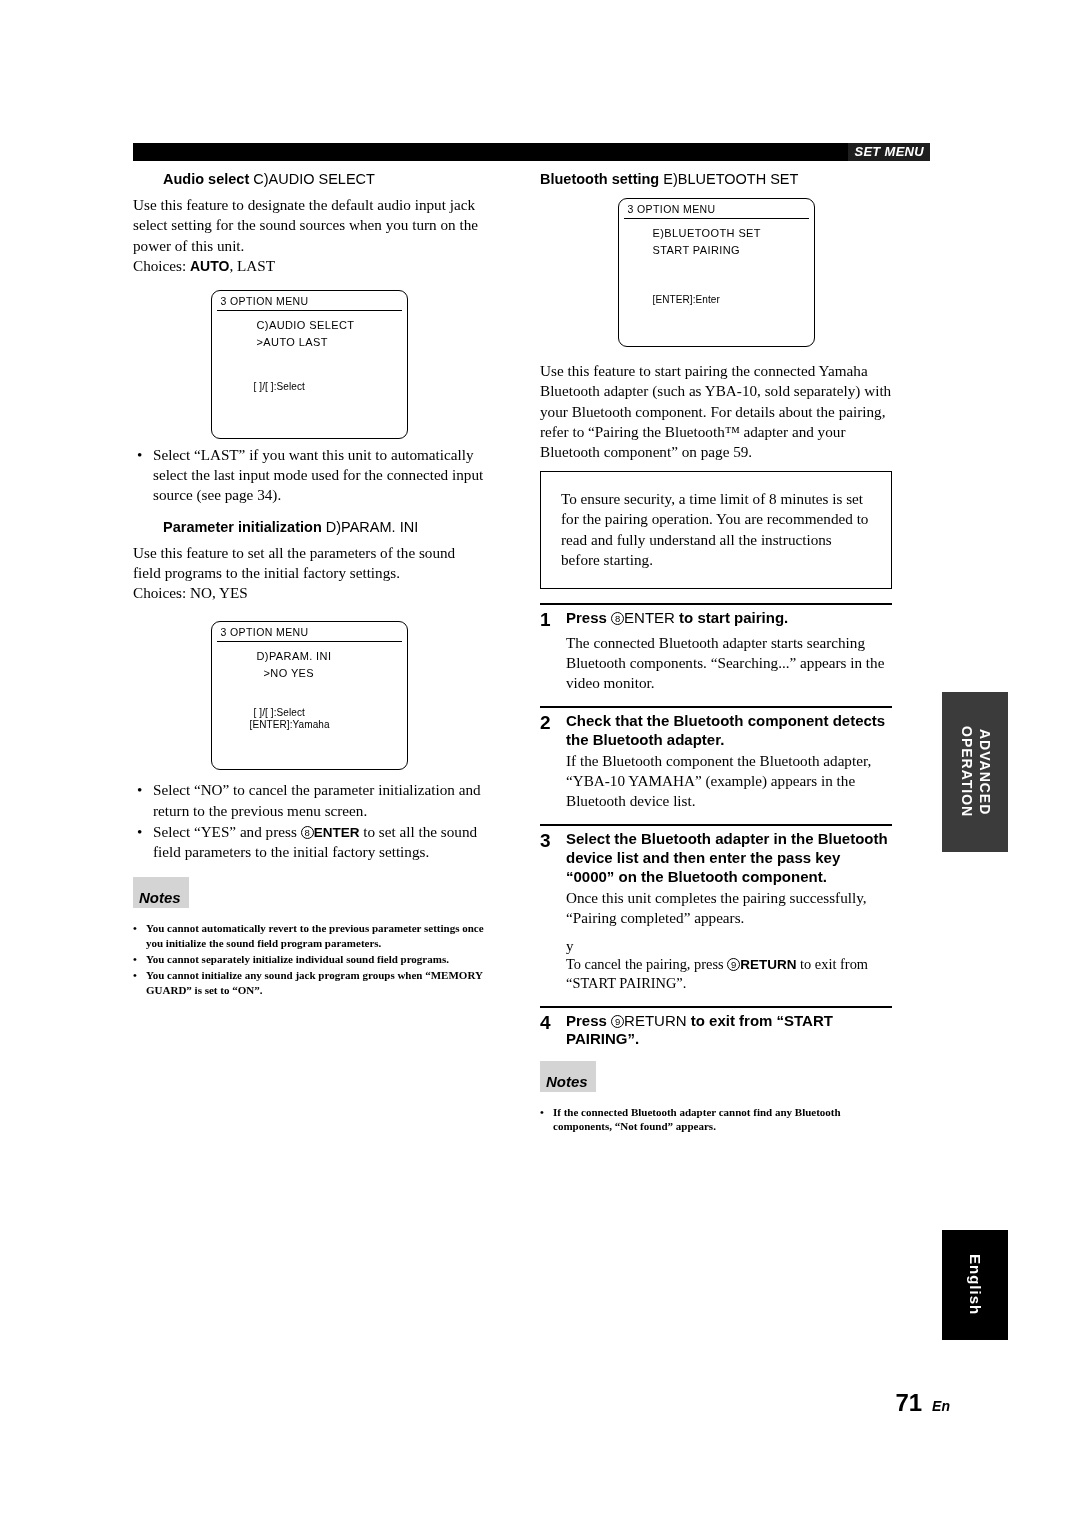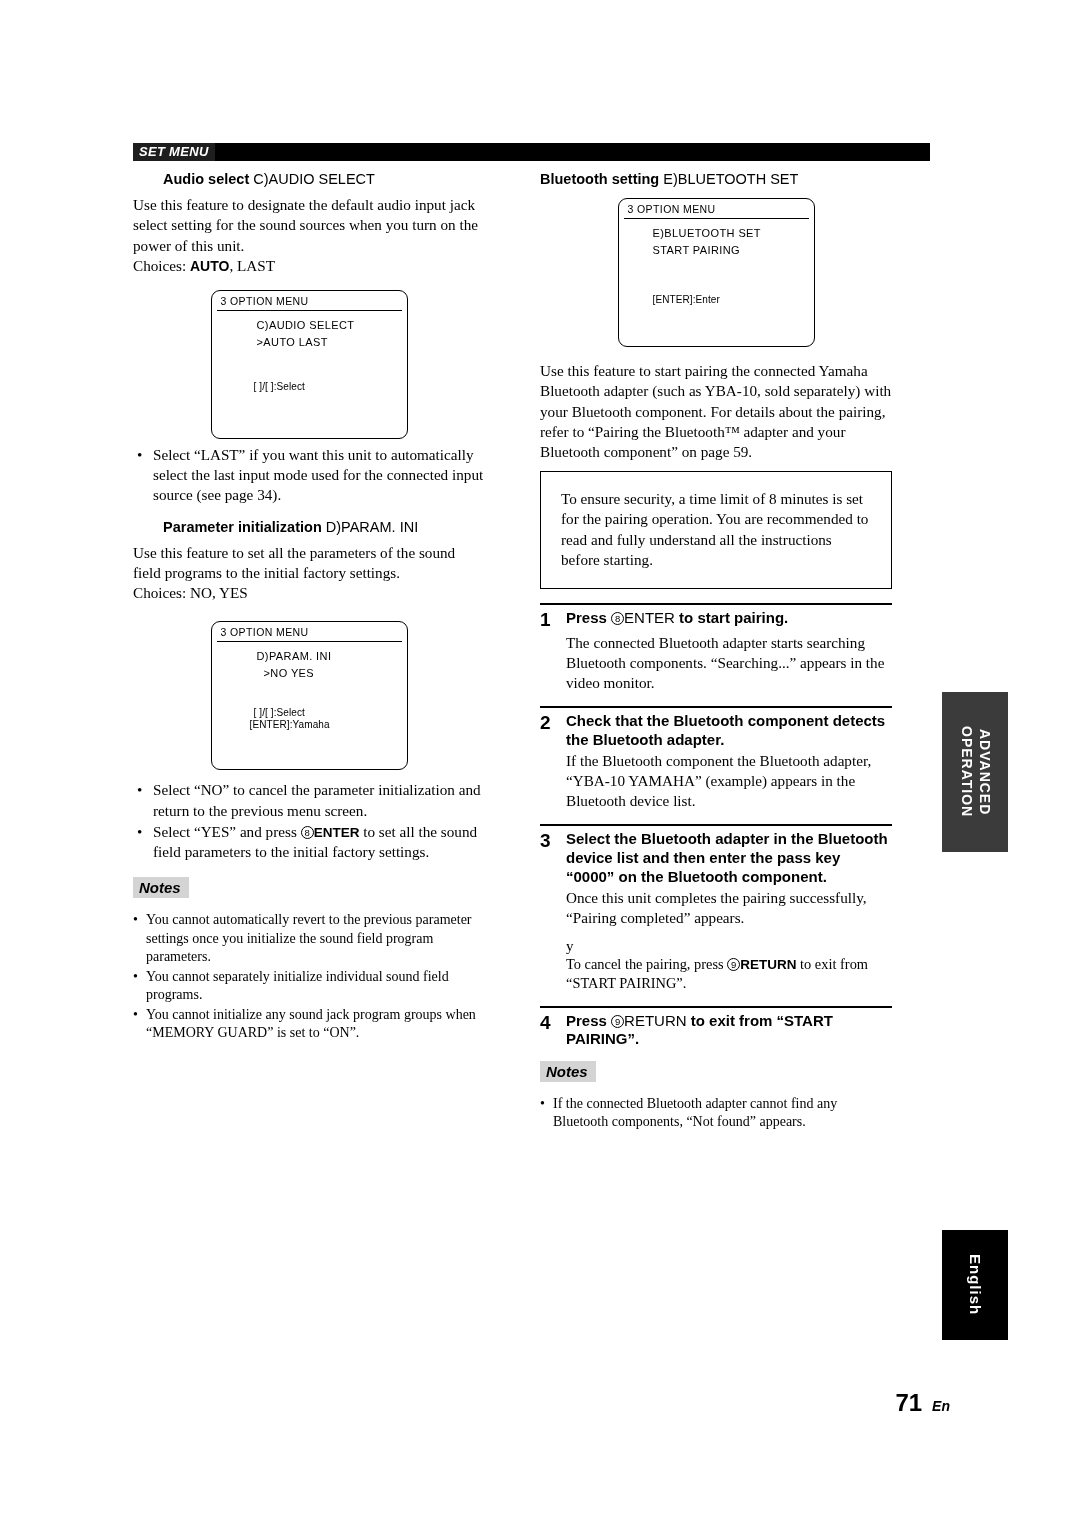--- a/index.html
+++ b/index.html
@@ -12,21 +12,21 @@
     position:relative;
     overflow:hidden;
   }
 
   .page { position:absolute; left:0; top:0; width:1080px; height:1527px; }
 
   
   .header-bar{
     position:absolute; left:133px; top:143px; width:797px; height:18px;
     background:#000;
-    display:flex; align-items:center; justify-content:flex-start;
+    display:flex; align-items:center; justify-content:flex-end;
   }
   .header-bar .hdr-label{
     font-family:"Liberation Sans", sans-serif;
     font-style:italic; font-weight:bold;
     font-size:13px; letter-spacing:.3px;
     color:#ffffff;
     padding-right:6px;
     background:#1e1e1e;
     height:18px; line-height:18px;
     padding-left:6px;
@@ -61,42 +61,42 @@
 
   ul.bul{ list-style:none; margin:6px 0 0 0; padding:0; }
   ul.bul li{
     font-family:"Liberation Serif", serif;
     font-size:15.2px; line-height:1.33;
     position:relative; padding-left:20px; margin-bottom:1px;
   }
   ul.bul li:before{
     content:"\2022"; position:absolute; left:4px; top:0;
   }
-  ul.bul.tight li{ padding-left:13px; font-size:14px; line-height:1.3; margin-bottom:2px; }
+  ul.bul.tight li{ padding-left:13px; font-size:11px; line-height:1.3; margin-bottom:2px;font-weight:bold; }
   ul.bul.tight li:before{ left:0; }
 
   .kbd{ font-family:"Liberation Sans", sans-serif; font-weight:bold; font-size:13.5px; }
   .circnum{
     display:inline-block;
     border:1.2px solid #000; border-radius:50%;
     width:13px; height:13px; line-height:11px;
     text-align:center; font-size:9.5px;
     font-family:"Liberation Sans", sans-serif;
     font-weight:normal;
     vertical-align:1px;
   }
 
   
   .notes-chip{
     display:inline-block;
     background:#d4d4d4;
     font-family:"Liberation Sans", sans-serif;
     font-style:italic; font-weight:bold;
     font-size:15px;
-    padding:2px 8px 2px 6px;
+    padding:12px 8px 2px 6px;
     margin:14px 0 7px 0;
     text-align:center;
   }
 
   
   .osd{
     border:1.6px solid #000;
     border-radius:9px;
     width:197px; height:149px;
     position:relative;

